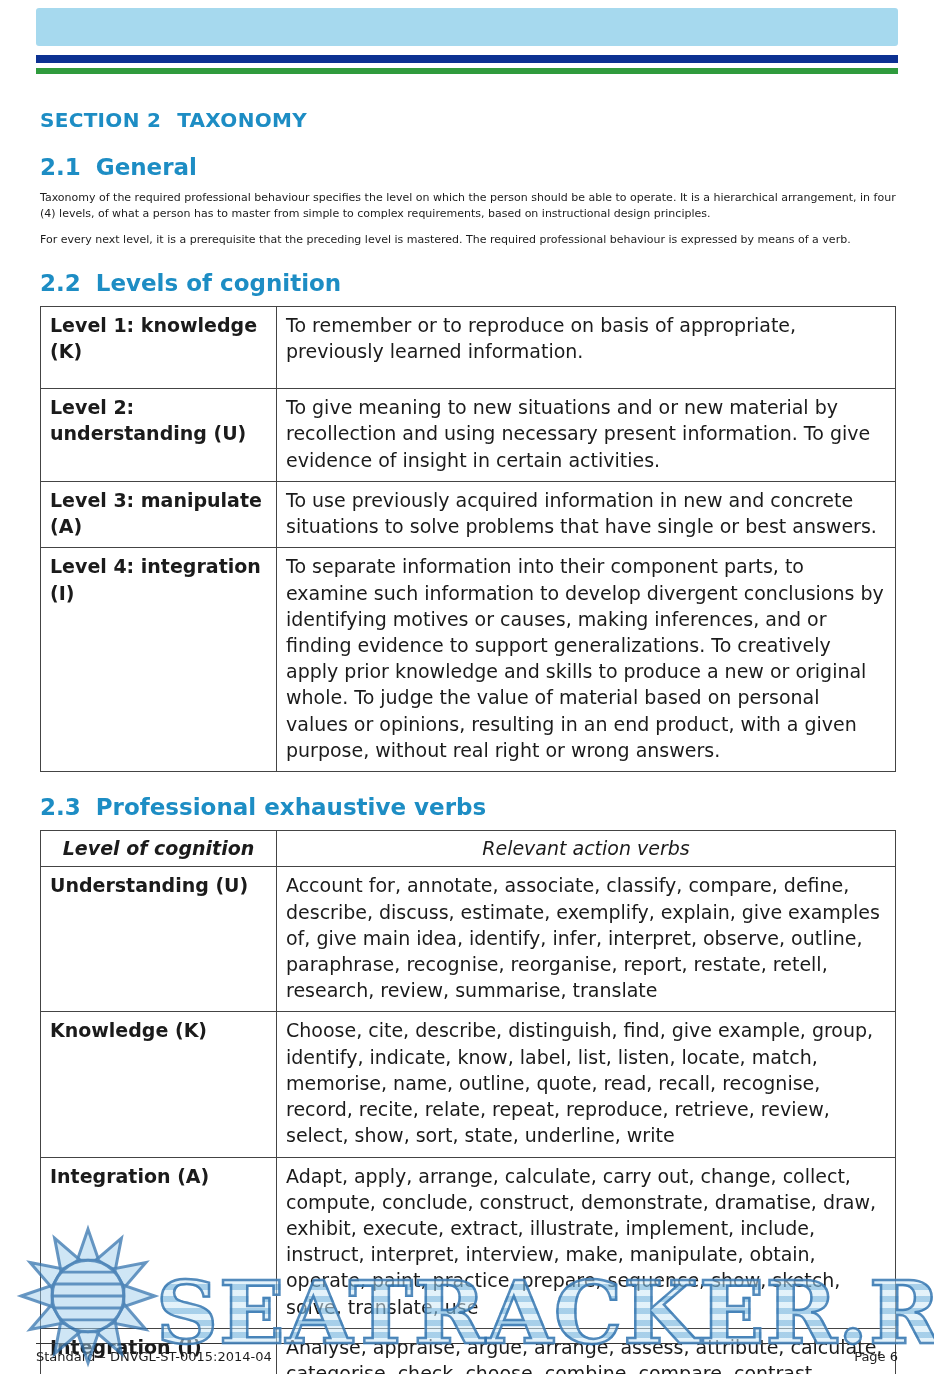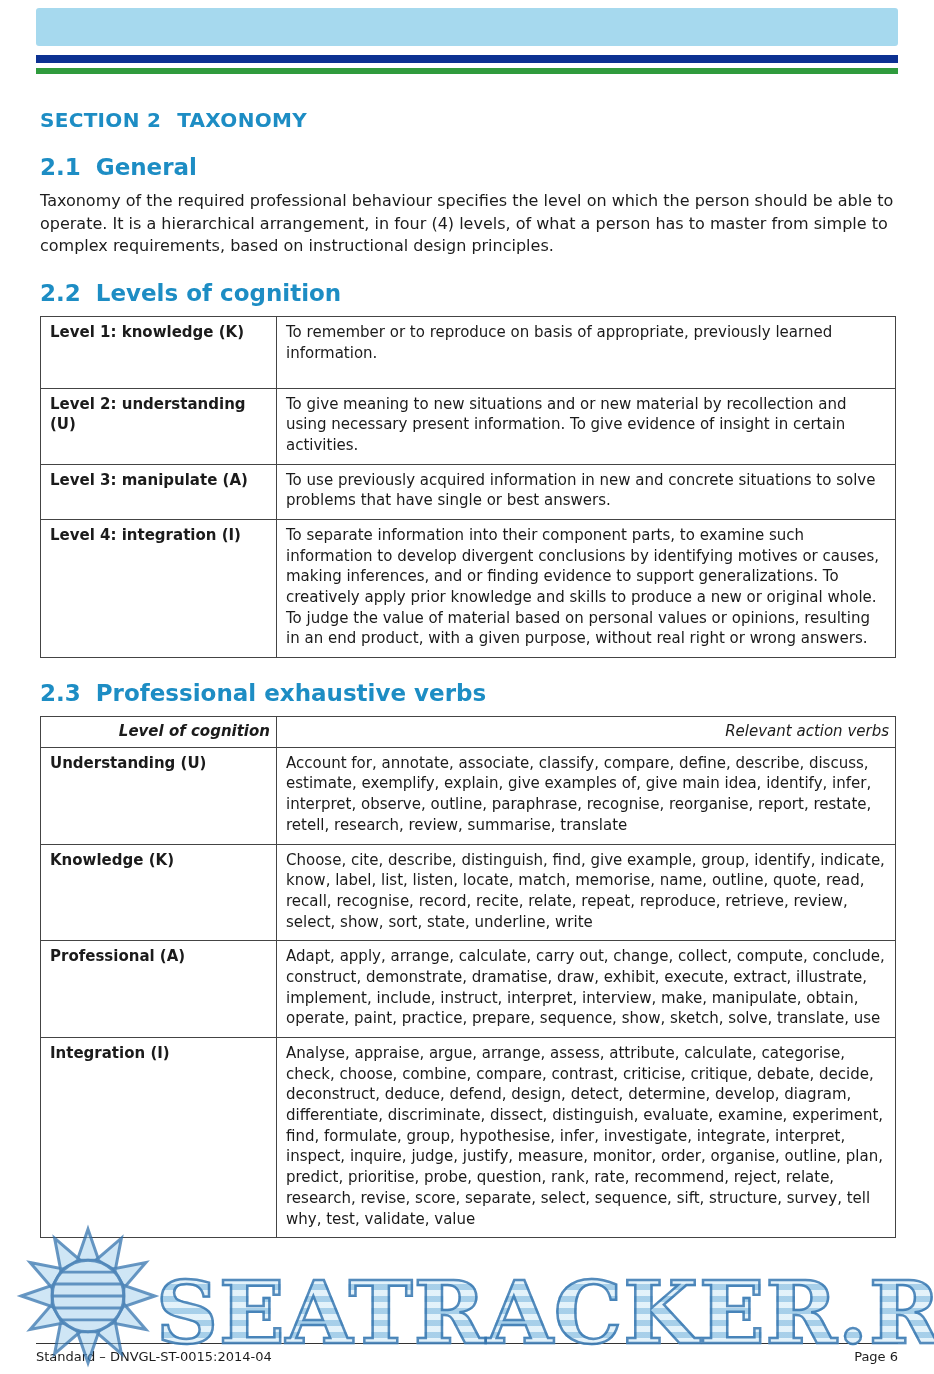--- a/index.html
+++ b/index.html
@@ -39,46 +39,46 @@
   h2.sub-heading {
     color: var(--heading-blue, #1d8dc4);
     font-size: 23px;
     font-weight: bold;
     margin-top: 22px;
     margin-bottom: 10px;
   }
   h2.sub-heading .num { margin-right: 15px; }
 
   p.body-text {
-    font-size: 16px;
+    font-size: 11px;
     line-height: 1.42;
     margin-bottom: 11px;
     color: #1c1c1c;
   }
 
   table.doc-table {
     width: 100%;
     border-collapse: collapse;
-    font-size: 15px;
+    font-size: 19px;
     line-height: 1.38;
     margin-top: 1px;
     margin-bottom: 4px;
   }
   .doc-table td, .doc-table th {
     border: 1px solid #444;
     padding: 5px 9px 8px 9px;
     vertical-align: top;
     text-align: left;
   }
   .doc-table .col-label { width: 236px; font-weight: bold; }
   .doc-table tr.row-pad td { padding-bottom: 24px; }
   .doc-table thead th {
     font-style: italic;
     font-weight: normal;
-    text-align: right;
+    text-align: center;
     padding: 4px 6px 5px 6px;
   }
 
   
   .footer {
     position: absolute;
     left: 36px;
     right: 36px;
     bottom: 10px;
     border-top: 1px solid #333;
@@ -146,20 +146,21 @@
   <div class="content">
 
     <h1 class="section-title">
       <span class="num">SECTION 2</span><span>TAXONOMY</span>
     </h1>
 
     <h2 class="sub-heading">
       <span class="num">2.1</span><span>General</span>
     </h2>
     <p class="body-text">Taxonomy of the required professional behaviour specifies the level on which the person should be able to operate. It is a hierarchical arrangement, in four (4) levels, of what a person has to master from simple to complex requirements, based on instructional design principles.</p>
+    <p class="body-text">For every next level, it is a prerequisite that the preceding level is mastered. The required professional behaviour is expressed by means of a verb.</p>
 
     <h2 class="sub-heading">
       <span class="num">2.2</span><span>Levels of cognition</span>
     </h2>
 
     <table class="doc-table">
       <tbody>
         <tr class="row-pad">
           <td class="col-label">Level 1: knowledge (K)</td>
           <td>To remember or to reproduce on basis of appropriate, previously learned information.</td>
@@ -193,21 +194,21 @@
       <tbody>
         <tr>
           <td class="col-label">Understanding (U)</td>
           <td>Account for, annotate, associate, classify, compare, define, describe, discuss, estimate, exemplify, explain, give examples of, give main idea, identify, infer, interpret, observe, outline, paraphrase, recognise, reorganise, report, restate, retell, research, review, summarise, translate</td>
         </tr>
         <tr>
           <td class="col-label">Knowledge (K)</td>
           <td>Choose, cite, describe, distinguish, find, give example, group, identify, indicate, know, label, list, listen, locate, match, memorise, name, outline, quote, read, recall, recognise, record, recite, relate, repeat, reproduce, retrieve, review, select, show, sort, state, underline, write</td>
         </tr>
         <tr>
-          <td class="col-label">Professional (A)</td>
+          <td class="col-label">Integration (A)</td>
           <td>Adapt, apply, arrange, calculate, carry out, change, collect, compute, conclude, construct, demonstrate, dramatise, draw, exhibit, execute, extract, illustrate, implement, include, instruct, interpret, interview, make, manipulate, obtain, operate, paint, practice, prepare, sequence, show, sketch, solve, translate, use</td>
         </tr>
         <tr>
           <td class="col-label">Integration (I)</td>
           <td>Analyse, appraise, argue, arrange, assess, attribute, calculate, categorise, check, choose, combine, compare, contrast, criticise, critique, debate, decide, deconstruct, deduce, defend, design, detect, determine, develop, diagram, differentiate, discriminate, dissect, distinguish, evaluate, examine, experiment, find, formulate, group, hypothesise, infer, investigate, integrate, interpret, inspect, inquire, judge, justify, measure, monitor, order, organise, outline, plan, predict, prioritise, probe, question, rank, rate, recommend, reject, relate, research, revise, score, separate, select, sequence, sift, structure, survey, tell why, test, validate, value</td>
         </tr>
       </tbody>
     </table>
 
   </div>

